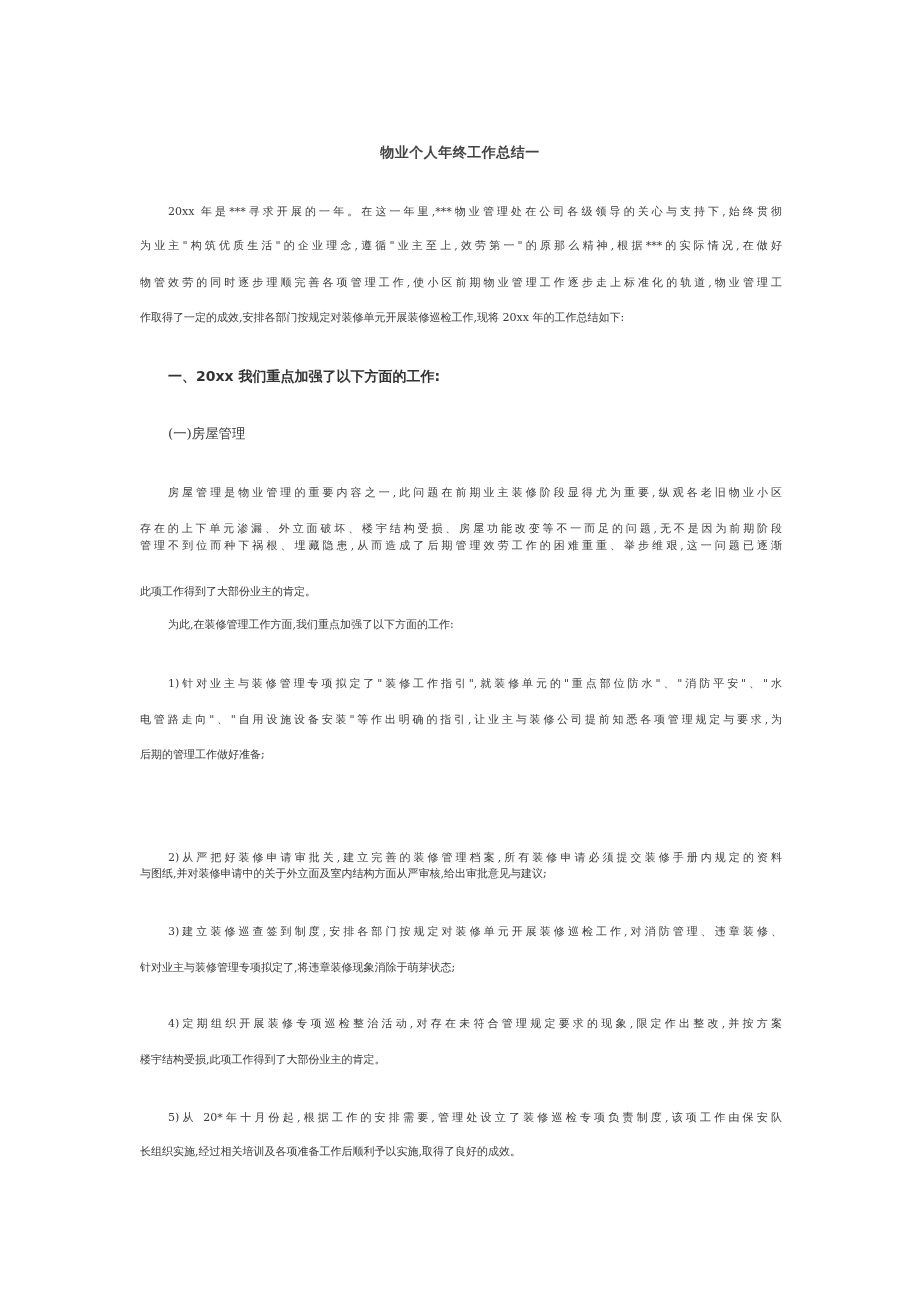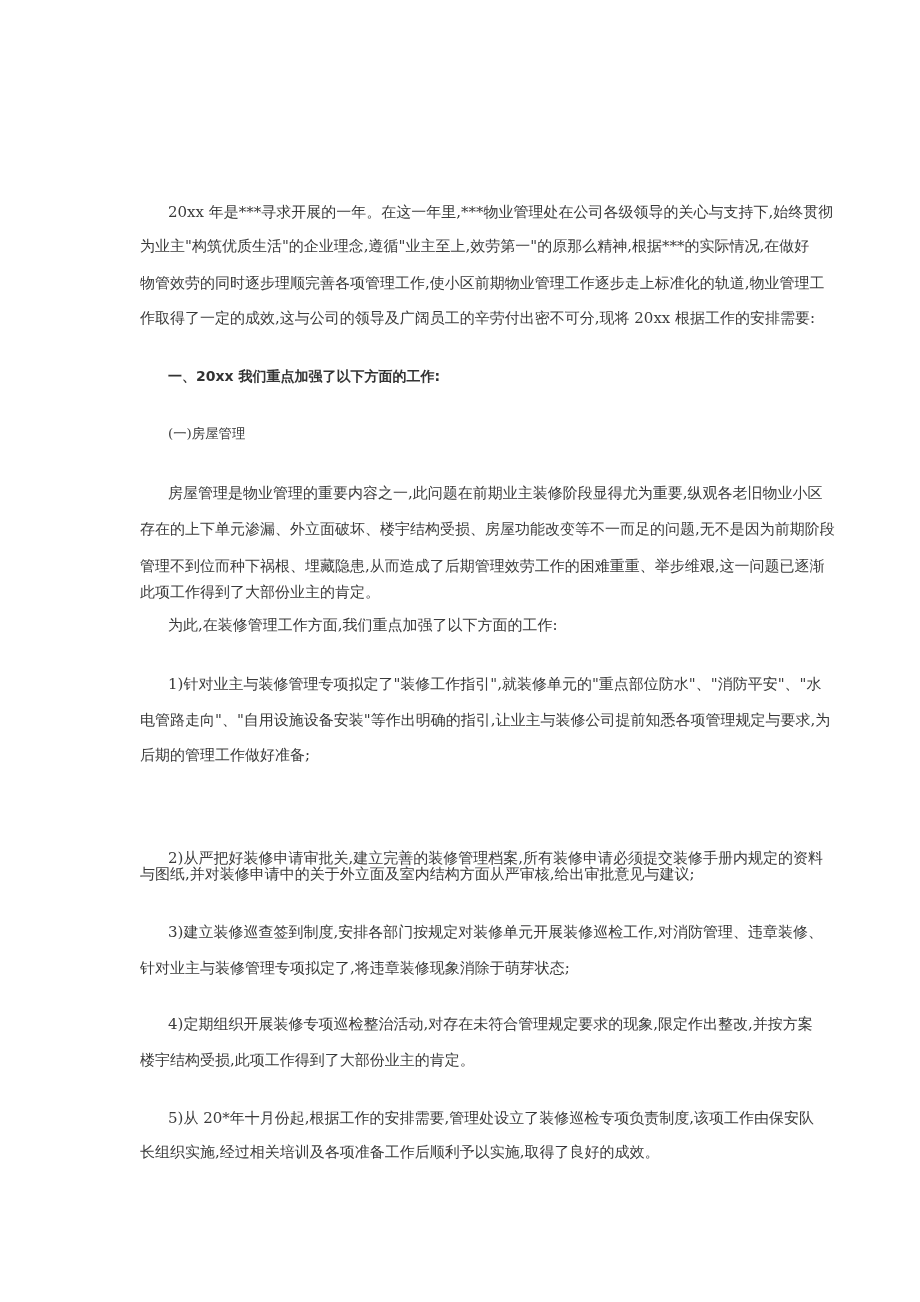--- a/index.html
+++ b/index.html
@@ -2,49 +2,50 @@
 <html><head>
 <meta charset="utf-8">
 <style>
   html, body { margin: 0; padding: 0; background: #ffffff; }
   body { width: 920px; height: 1302px; position: relative; overflow: hidden;
          font-family: "DejaVu Serif", "Liberation Serif", serif; color: #333333; }
   .page { position: absolute; left: 0; top: 0; width: 920px; height: 1302px; background: #ffffff; }
   .title { position: absolute; left: 0; width: 920px; top: 144px; text-align: center;
            font-family: "DejaVu Sans", "Liberation Sans", sans-serif; font-size: 14px;
            font-weight: bold; color: #444444; letter-spacing: 0.5px; }
-  .line { position: absolute; left: 140px; width: 642px; font-size: 15px; line-height: 20px;
+  .line { position: absolute; left: 140px; width: 642px; font-size: 11px; line-height: 20px;
           white-space: nowrap; text-align: justify; text-align-last: justify; color: #3a3a3a; }
   .line.last { text-align-last: left; }
   .line.indent { left: 168px; width: 614px; }
   .heading { position: absolute; left: 168px; font-size: 14px; line-height: 20px; font-weight: bold;
              font-family: "DejaVu Sans", "Liberation Sans", sans-serif; color: #333333; white-space: nowrap; }
   .sub { position: absolute; left: 168px; font-size: 13.4px; line-height: 20px; color: #3a3a3a; white-space: nowrap; text-align: center; }
 </style>
 </head>
 <body>
 
 <div class="page">
 
+  <div class="title">物业个人年终工作总结一</div>
 
   <div>
     <div class="line indent" style="top:202px">20xx 年是***寻求开展的一年。在这一年里,***物业管理处在公司各级领导的关心与支持下,始终贯彻</div>
     <div class="line" style="top:236px">为业主"构筑优质生活"的企业理念,遵循"业主至上,效劳第一"的原那么精神,根据***的实际情况,在做好</div>
     <div class="line" style="top:273px">物管效劳的同时逐步理顺完善各项管理工作,使小区前期物业管理工作逐步走上标准化的轨道,物业管理工</div>
-    <div class="line last" style="top:308px">作取得了一定的成效,这与公司的领导及广阔员工的辛劳付出密不可分,现将 20xx 根据工作的安排需要:</div>
+    <div class="line last" style="top:308px">作取得了一定的成效,安排各部门按规定对装修单元开展装修巡检工作,现将 20xx 年的工作总结如下:</div>
   </div>
 
   <div class="heading" style="top:366px">一、20xx 我们重点加强了以下方面的工作:</div>
 
   <div class="sub" style="top:424px">(一)房屋管理</div>
 
   <div>
     <div class="line indent" style="top:483px">房屋管理是物业管理的重要内容之一,此问题在前期业主装修阶段显得尤为重要,纵观各老旧物业小区</div>
     <div class="line" style="top:519px">存在的上下单元渗漏、外立面破坏、楼宇结构受损、房屋功能改变等不一而足的问题,无不是因为前期阶段</div>
-    <div class="line" style="top:556px">管理不到位而种下祸根、埋藏隐患,从而造成了后期管理效劳工作的困难重重、举步维艰,这一问题已逐渐</div>
+    <div class="line" style="top:536px">管理不到位而种下祸根、埋藏隐患,从而造成了后期管理效劳工作的困难重重、举步维艰,这一问题已逐渐</div>
     <div class="line last" style="top:582px">此项工作得到了大部份业主的肯定。</div>
   </div>
 
   <div class="line indent last" style="top:615px">为此,在装修管理工作方面,我们重点加强了以下方面的工作:</div>
 
   <div>
     <div class="line indent" style="top:674px">1)针对业主与装修管理专项拟定了"装修工作指引",就装修单元的"重点部位防水"、"消防平安"、"水</div>
     <div class="line" style="top:710px">电管路走向"、"自用设施设备安装"等作出明确的指引,让业主与装修公司提前知悉各项管理规定与要求,为</div>
     <div class="line last" style="top:745px">后期的管理工作做好准备;</div>
   </div>

